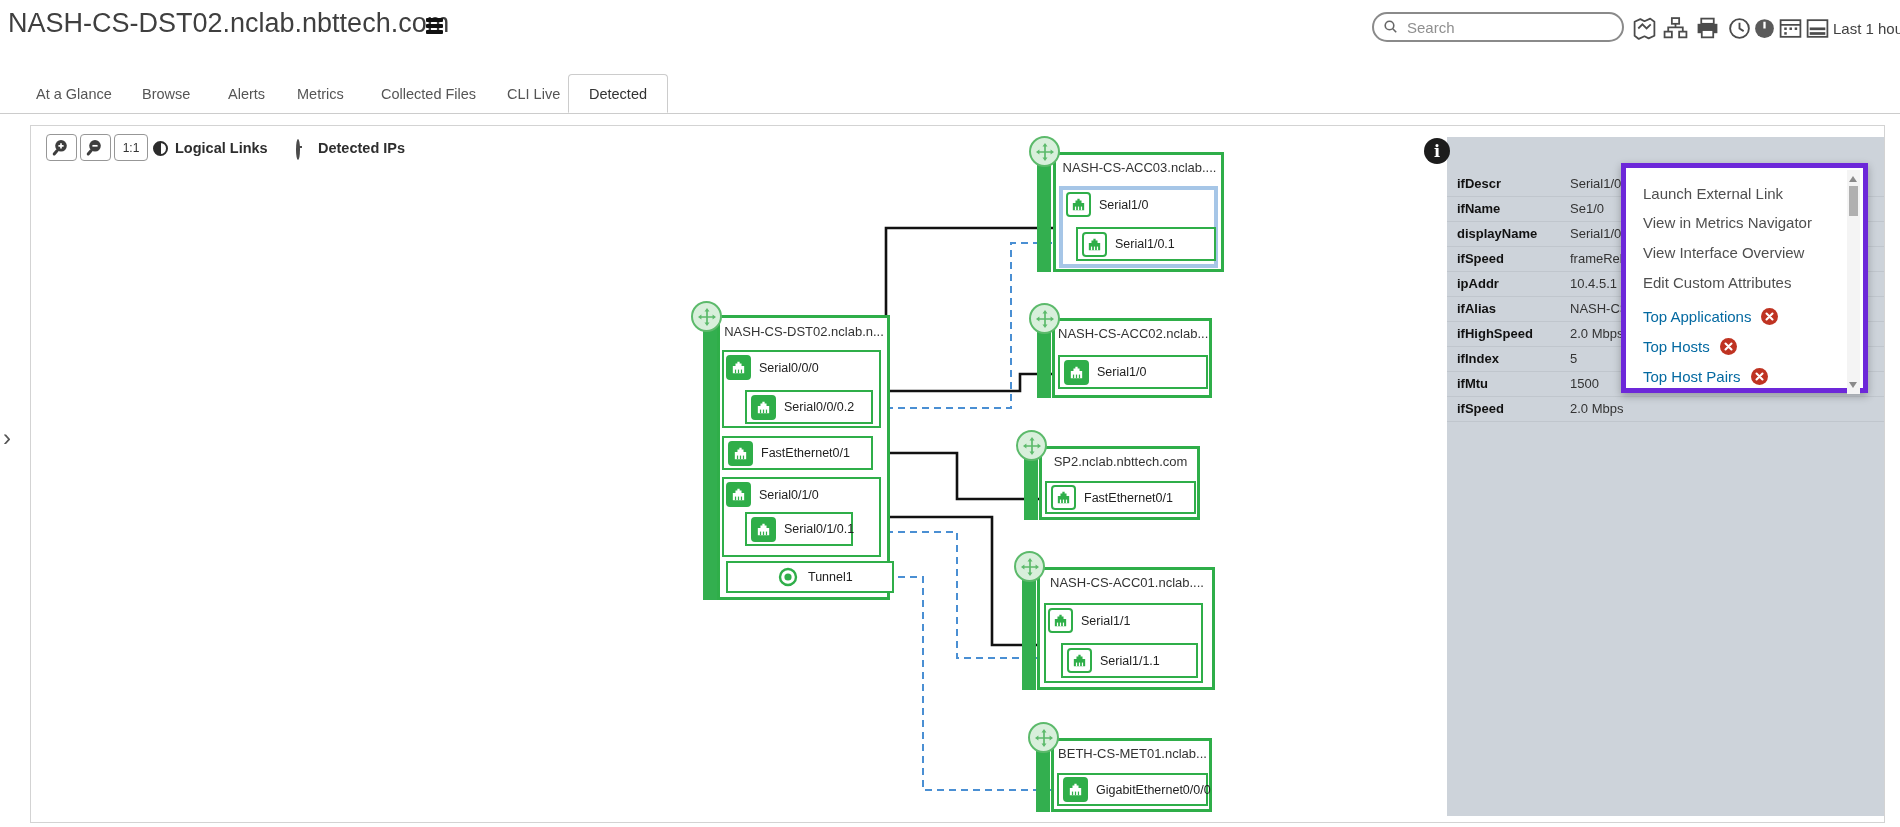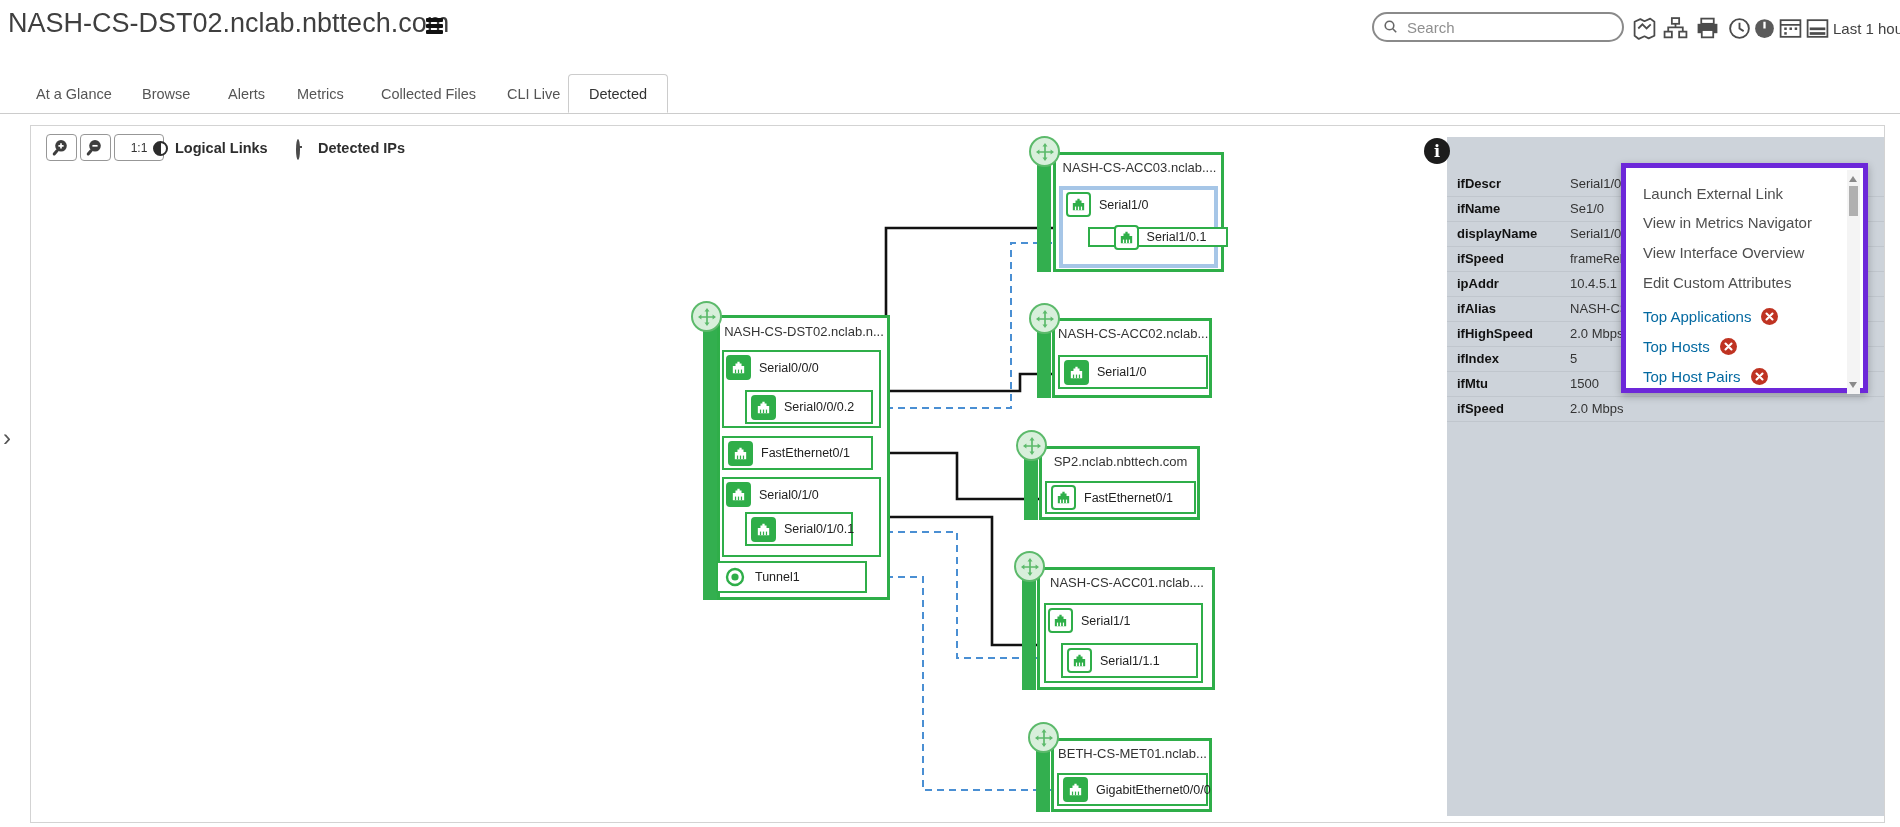--- a/index.html
+++ b/index.html
@@ -170,21 +170,21 @@
       <path d="M9 5.2v5.2M6.4 7.8h5.2" stroke="#fff" stroke-width="1.7"></path>
     </svg>
 </div>
 <div class="toolbtn" style="left:80px;top:134px;">
   <svg width="19" height="19" viewBox="0 0 19 19">
       <circle cx="9" cy="7.8" r="5.8" fill="#3d3d3d"></circle>
       <path d="M5 12.8l-2.8 3.2" stroke="#3d3d3d" stroke-width="3" stroke-linecap="round"></path>
       <path d="M6.4 7.8h5.2" stroke="#fff" stroke-width="1.7"></path>
     </svg>
 </div>
-<div class="toolbtn" style="left:114px;top:134px;width:50px;font-size:12px;color:#333;">1:1</div>
+<div class="toolbtn" style="left:114px;top:134px;width:34px;font-size:12px;color:#333;">1:1</div>
 <span class="abs toggle-full" style="left:153px;top:141px;"></span>
 <span class="abs toollabel" style="left:175px;top:140px;">Logical Links</span>
 <span class="abs toggle-empty" style="left:296px;top:141px;"><i></i></span>
 <span class="abs toollabel" style="left:318px;top:140px;">Detected IPs</span>
 
 
 <svg class="abs links" width="1900" height="827">
   <g stroke="#111" stroke-width="2.6" fill="none">
     <polyline points="880,391 886,391 886,228 1060,228"></polyline>
     <polyline points="880,391 1020,391 1020,374 1062,374"></polyline>
@@ -247,21 +247,21 @@
   </div>
   <div class="iface" style="left:55px;top:212px;width:108px;height:34px;text-align:right;">
     <span class="pico pf" style="margin-left:4px;">
         <svg>
           <use href="#port"></use>
         </svg>
       </span>
     <span class="iflabel">Serial0/1/0.1</span>
   </div>
 
-  <div class="iface" style="left:26px;top:261px;width:151px;height:32px;">
+  <div class="iface" style="left:36px;top:261px;width:168px;height:32px;padding-left:43px;">
     <span class="tun" style="margin-left:4px;">
         <svg width="22" height="22" viewBox="0 0 22 22">
           <circle cx="11" cy="11" r="8" stroke="#2fae49" stroke-width="2.4" fill="none"></circle>
           <circle cx="11" cy="11" r="3.6" fill="#2fae49"></circle>
         </svg>
       </span>
     <span class="iflabel">Tunnel1</span>
   </div>
 </div>
 
@@ -278,21 +278,21 @@
 
   <div class="group-sel" style="left:31px;top:50px;width:159px;height:82px;"></div>
   <div class="ifrow" style="left:38px;top:56px;">
     <span class="pico po">
         <svg>
           <use href="#port"></use>
         </svg>
       </span>
     <span class="iflabel">Serial1/0</span>
   </div>
-  <div class="iface" style="left:60px;top:91px;width:140px;height:20px;justify-content:center;">
+  <div class="iface" style="left:48px;top:91px;width:140px;height:34px;">
     <span class="pico po" style="margin-left:4px;">
         <svg>
           <use href="#port"></use>
         </svg>
       </span>
     <span class="iflabel">Serial1/0.1</span>
   </div>
 </div>
 
 

